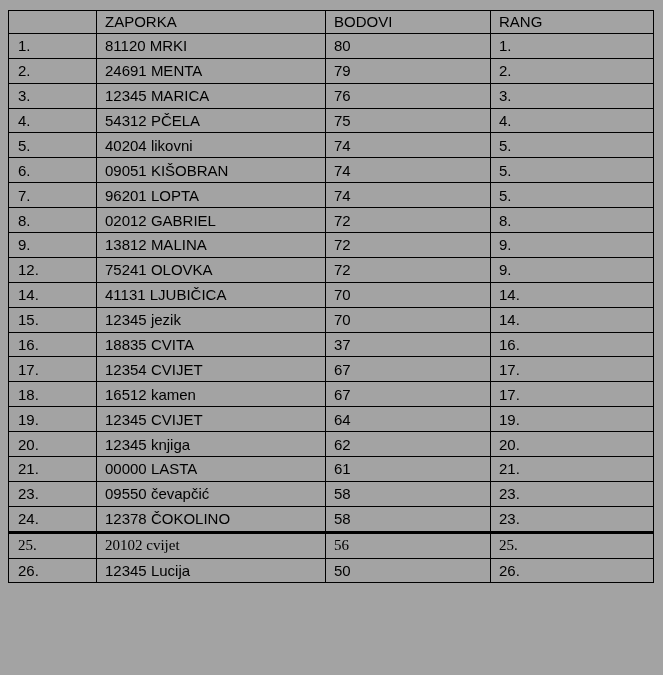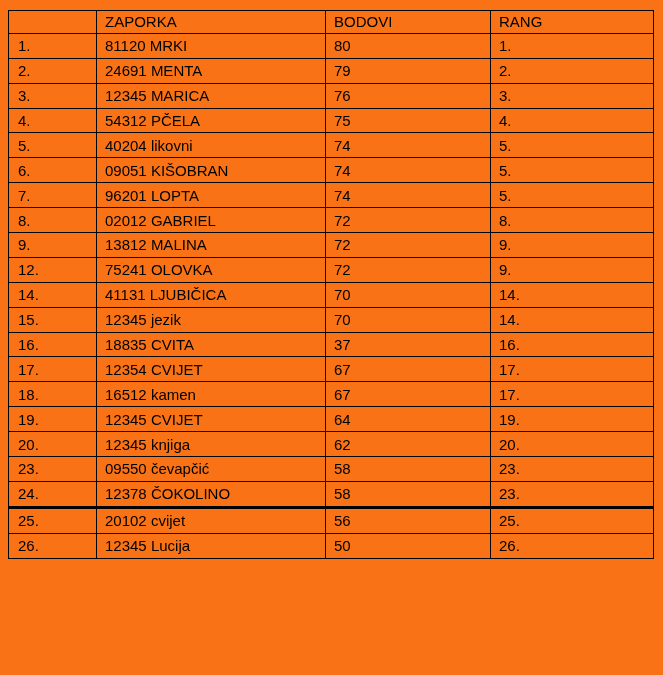--- a/index.html
+++ b/index.html
@@ -11,21 +11,21 @@
     height: 675px;
     overflow: hidden;
     background: #ffffff;
     font-family: "Liberation Sans", "DejaVu Sans", sans-serif;
     color: #000000;
   }
   .page {
     position: relative;
     width: 663px;
     height: 675px;
-    background: #f97316;
+    background: #a3a3a3;
   }
   table.results {
     position: absolute;
     left: 8px;
     top: 10px;
     width: 645px;
     border-collapse: collapse;
     table-layout: fixed;
     font-size: 15px;
     color: #000000;
@@ -46,20 +46,21 @@
   table.results td {
     height: 23.9px;
   }
   table.results td.col-num,
   table.results th.col-num {
     padding-left: 9px;
   }
   
   table.results tr.section-break td {
     border-top: 3px solid #000000;
+    font-family: Liberation Serif, serif;
   }
 </style>
 </head>
 <body>
 
 <div class="page">
   <table class="results">
     <colgroup>
       <col style="width:88px">
       <col style="width:229px">
@@ -171,20 +172,26 @@
           <td>64</td>
           <td>19.</td>
         </tr>
         <tr>
           <td class="col-num">20.</td>
           <td>12345 knjiga</td>
           <td>62</td>
           <td>20.</td>
         </tr>
         <tr>
+          <td class="col-num">21.</td>
+          <td>00000 LASTA</td>
+          <td>61</td>
+          <td>21.</td>
+        </tr>
+        <tr>
           <td class="col-num">23.</td>
           <td>09550 čevapčić</td>
           <td>58</td>
           <td>23.</td>
         </tr>
         <tr>
           <td class="col-num">24.</td>
           <td>12378 ČOKOLINO</td>
           <td>58</td>
           <td>23.</td>

